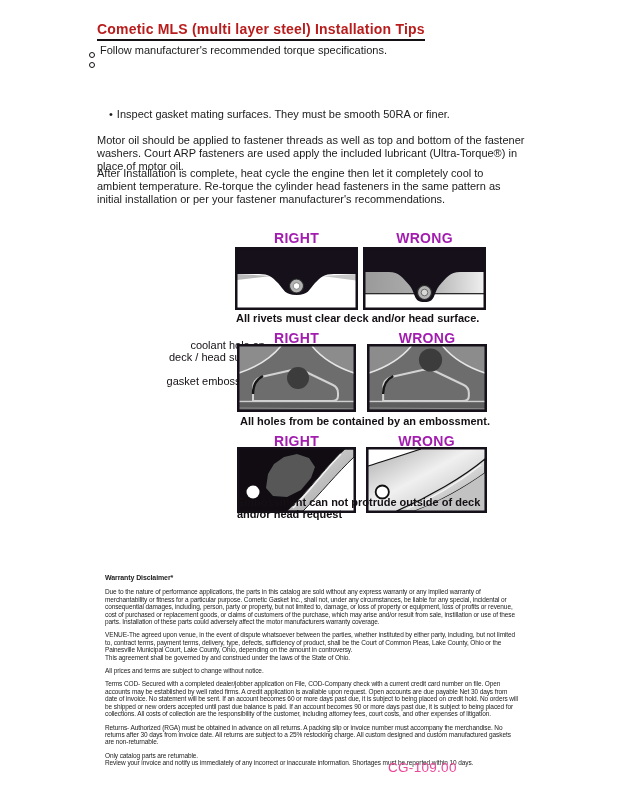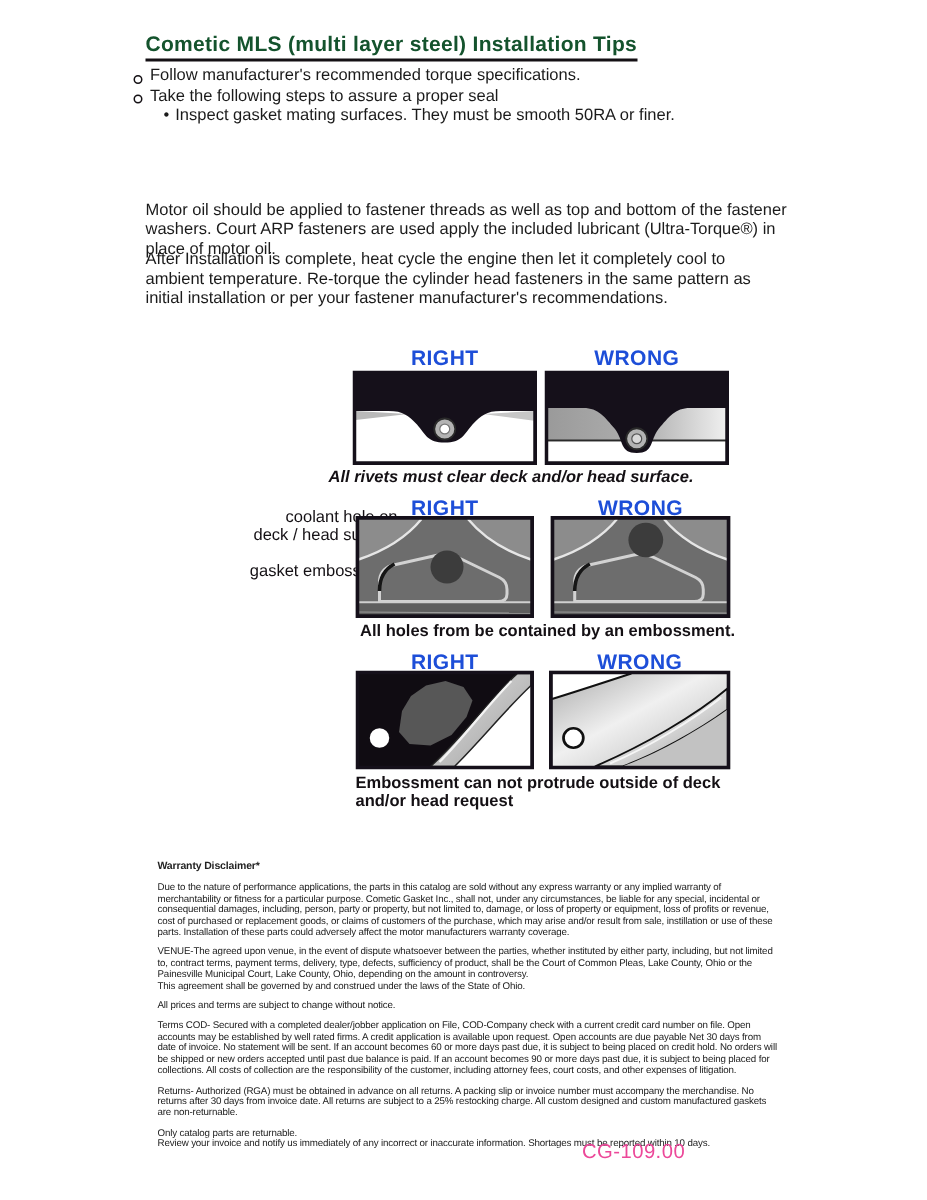--- a/index.html
+++ b/index.html
@@ -1,34 +1,34 @@
 <!DOCTYPE html>
 <html><head>
 <meta charset="utf-8">
 <style>
   html,body{margin:0;padding:0;background:#ffffff;}
   .page{position:relative;width:618px;height:800px;background:#ffffff;overflow:hidden;
         font-family:"Liberation Sans",sans-serif;color:#1b1b1b;}
   .abs{position:absolute;}
 
   .doc-title{left:97px;top:21px;font-size:14px;font-weight:700;letter-spacing:.2px;
-             border-bottom:2px solid #141014;padding-bottom:2px;color:#14532d;}
+             border-bottom:2px solid #141014;padding-bottom:2px;color:#b91c1c;}
 
   .bullets{left:89px;top:44px;width:470px;font-size:11px;line-height:13.5px;}
-  .b{display:flex;align-items:center;}
+  .b{display:flex;align-items:flex-end;}
   .ocirc{flex:0 0 auto;width:4px;height:4px;border:1px solid #141014;border-radius:50%;
          margin:4px 5px 0 0;}
-  .sub{padding-left:20px;}
+  .sub{padding-left:20px;margin-top:40px;}
   .sub::before{content:"\2022";margin-right:4px;}
 
   .sec-head{left:97px;top:116px;font-size:12.5px;font-weight:700;color:#141014;}
   .para{left:97px;width:428px;font-size:11px;line-height:13px;}
   .p1{top:134px;} .p2{top:167px;} .pnote{top:207px;}
 
-  .rw{font-size:14px;font-weight:700;letter-spacing:.3px;text-align:center;color:#1d4ed8;}
+  .rw{font-size:14px;font-weight:700;letter-spacing:.3px;text-align:center;color:#a21caf;}
   .cap{font-size:11px;font-weight:700;color:#141014;line-height:12px;}
 
   .lbl{font-size:11px;line-height:11.5px;text-align:right;color:#141014;}
 
   .legal{left:105px;top:574px;width:413px;font-size:6.5px;line-height:7.4px;
          letter-spacing:-.1px;color:#222;}
   .legal h4{margin:0 0 7px 0;font-size:7px;}
   .fine{margin:0 0 6px 0;}
   .fine.tight{margin-bottom:0;}
 
@@ -42,21 +42,20 @@
 
   <div class="abs doc-title">Cometic MLS (multi layer steel) Installation Tips</div>
 
   <div class="abs bullets">
     <div class="b">
         <span class="ocirc"></span>
         <span>Follow manufacturer's recommended torque specifications.</span>
       </div>
     <div class="b">
         <span class="ocirc"></span>
-        <span>Take the following steps to assure a proper seal</span>
       </div>
     <div class="sub">Inspect gasket mating surfaces.  They must be smooth 50RA or finer.</div>
   </div>
 
   <div class="abs para p1">Motor oil should be applied to fastener threads as well as top and bottom of the fastener washers. Court ARP fasteners are used apply the included lubricant (Ultra-Torque®) in place of motor oil.</div>
   <div class="abs para p2">After Installation is complete, heat cycle the engine then let it completely cool to ambient temperature. Re-torque the cylinder head fasteners in the same pattern as initial installation or per your fastener manufacturer's recommendations.</div>
 
   <div class="abs rw" style="left:235px;top:230px;width:123px;">RIGHT</div>
   <div class="abs rw" style="left:363px;top:230px;width:123px;">WRONG</div>
 
@@ -80,21 +79,21 @@
     </defs>
     <rect x="0" y="0" width="123" height="63" fill="#ffffff"></rect>
     <rect x="2" y="25" width="119" height="22" fill="url(#deckg)"></rect>
     <rect x="2" y="46" width="119" height="1.3" fill="#2a2a2a"></rect>
     <path d="M2 2 H121 V25 H97 C87 25 83 31 76 39 C70 47 73 55 61.5 55 C50 55 53 47 47 39 C40 31 36 25 26 25 H2 Z" fill="#15101a"></path>
     <circle cx="61.5" cy="45.5" r="7" fill="#b3b3b3" stroke="#2a2a2a" stroke-width="1.2"></circle>
     <circle cx="61.5" cy="45.5" r="3.3" fill="#d8d8d8" stroke="#555555" stroke-width=".8"></circle>
     <rect x="1.25" y="1.25" width="120.5" height="60.5" fill="none" stroke="#15101a" stroke-width="2.5"></rect>
   </svg>
 
-  <div class="abs cap" style="left:219px;top:312px;font-style:italic;">All rivets must clear deck and/or head surface.</div>
+  <div class="abs cap" style="left:236px;top:312px;">All rivets must clear deck and/or head surface.</div>
 
   <div class="abs rw" style="left:237px;top:330px;width:119px;">RIGHT</div>
   <div class="abs rw" style="left:367px;top:330px;width:120px;">WRONG</div>
 
   <div class="abs lbl" style="left:95px;top:340px;width:170px;">
     <div>coolant hole on</div>
     <div>deck / head surface</div>
   </div>
   <div class="abs lbl" style="left:95px;top:376px;width:170px;">gasket embossment</div>
 
@@ -170,21 +169,21 @@
     <rect x="0" y="0" width="119" height="66" fill="url(#band2)"></rect>
     <path d="M2 2 H54 C36 8 18 14 2 19 Z" fill="#ffffff"></path>
     <path d="M54 2 C36 8 18 14 2 19" stroke="#111111" stroke-width="1.3" fill="none"></path>
     <path d="M117 12 C96 30 62 50 30 64 H48 C70 56 98 40 117 26 Z" fill="url(#band3)" stroke="#111111" stroke-width="1.2"></path>
     <path d="M113 18 C94 33 66 51 40 62" stroke="#f5f5f5" stroke-width="1.3" fill="none"></path>
     <path d="M117 26 C98 40 70 56 48 64 H117 Z" fill="#c2c2c2"></path>
     <circle cx="16" cy="45" r="6.5" fill="#ffffff" stroke="#111111" stroke-width="1.8"></circle>
     <rect x="1.25" y="1.25" width="116.5" height="63.5" fill="none" stroke="#15101a" stroke-width="2.5"></rect>
   </svg>
 
-  <div class="abs cap" style="left:237px;top:516px;width:260px;">
+  <div class="abs cap" style="left:237px;top:496px;width:260px;">
     <div>Embossment can not protrude outside of deck</div>
     <div>and/or head request</div>
   </div>
 
   <div class="abs legal">
     <h4>Warranty Disclaimer*</h4>
     <p class="fine">Due to the nature of performance applications, the parts in this catalog are sold without any express warranty or any implied warranty of merchantability or fitness for a particular purpose. Cometic Gasket Inc., shall not, under any circumstances, be liable for any special, incidental or consequential damages, including, person, party or property, but not limited to, damage, or loss of property or equipment, loss of profits or revenue, cost of purchased or replacement goods, or claims of customers of the purchase, which may arise and/or result from sale, instillation or use of these parts. Installation of these parts could adversely affect the motor manufacturers warranty coverage.</p>
     <p class="fine tight">VENUE-The agreed upon venue, in the event of dispute whatsoever between the parties, whether instituted by either party, including, but not limited to, contract terms, payment terms, delivery, type, defects, sufficiency of product, shall be the Court of Common Pleas, Lake County, Ohio or the Painesville Municipal Court, Lake County, Ohio, depending on the amount in controversy.</p>
     <p class="fine">This agreement shall be governed by and construed under the laws of the State of Ohio.</p>
     <p class="fine">All prices and terms are subject to change without notice.</p>

